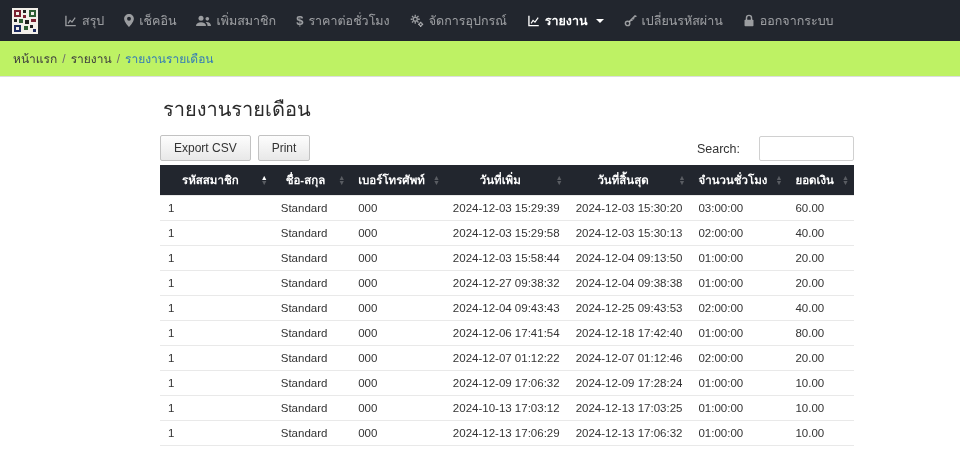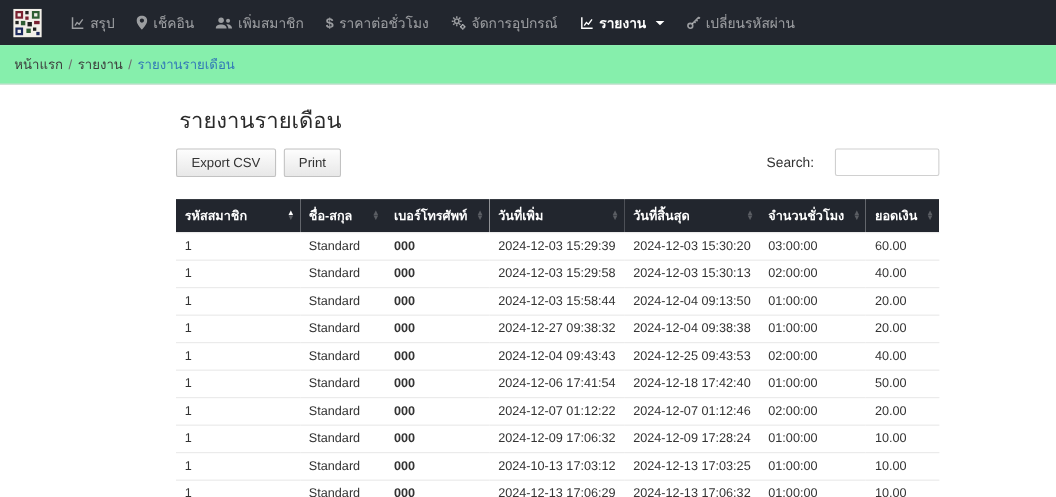--- a/index.html
+++ b/index.html
@@ -9,46 +9,46 @@
   .navbar { display:flex; align-items:center; height:41px; background:#22262e; padding:0 12px; }
   .brand { width:26px; height:26px; margin-right:16px; flex:0 0 auto; cursor:pointer; }
   .nav-items { display:flex; align-items:center; }
   .nav-item { display:flex; align-items:center; gap:5px; color:rgba(255,255,255,0.55); font-size:12.5px; padding:0 10px; height:25px; cursor:pointer; white-space:nowrap; text-decoration:none; }
   .nav-item.active { color:#ffffff; font-weight:bold; }
   .nav-item .txt-icon { font-weight:bold; font-size:13px; }
   .nav-item svg { display:block; }
   .caret { display:inline-block; width:0; height:0; border-left:4px solid transparent; border-right:4px solid transparent; border-top:4px solid currentColor; margin-left:3px; }
 
   
-  .breadcrumb-bar { background:#86efac; border-bottom:1px solid #dcdddf; padding:8px 13px; font-size:12px; color:#3c3c3c; }
+  .breadcrumb-bar { background:#bef264; border-bottom:1px solid #dcdddf; padding:8px 13px; font-size:12px; color:#3c3c3c; }
   .crumb { color:#3c3c3c; text-decoration:none; cursor:pointer; }
   .crumb.link { color:#337ab7; }
   .crumb-sep { color:#6d6d6d; margin:0 5px; }
 
   
   .content { margin-left:160px; width:694px; }
   .page-title { font-size:20px; font-weight:500; color:#2b2b2b; margin:16px 0 10px 3px; }
 
-  .toolbar { display:flex; justify-content:space-between; align-items:flex-start; margin-bottom:20px; }
+  .toolbar { display:flex; justify-content:space-between; align-items:flex-end; margin-bottom:4px; }
   .btn-group { display:flex; gap:7px; }
   .dt-button { font-size:12px; color:#333; padding:5px 13px; border:1px solid #c2c2c2; border-radius:2px; background:linear-gradient(#fdfdfd,#e8e8e8); cursor:pointer; font-family:"Liberation Sans", sans-serif; }
   .search-box { display:flex; align-items:center; gap:19px; font-size:12.5px; color:#333; }
   .search-box input { width:95px; height:25px; border:1px solid #d0d0d0; border-radius:2px; padding:2px 5px; font-size:12px; font-family:"Liberation Sans", sans-serif; }
 
   
   table.report { width:100%; border-collapse:collapse; font-size:11.5px; }
-  table.report thead th { background:#22262e; color:#fff; text-align:left; font-weight:bold; padding:6px 20px 6px 8px; position:relative; white-space:nowrap; cursor:pointer; }
+  table.report thead th { background:#22262e; color:#fff; text-align:center; font-weight:bold; padding:6px 20px 6px 8px; position:relative; white-space:nowrap; cursor:pointer; }
   .sort-icons { position:absolute; right:5px; top:50%; transform:translateY(-50%); display:flex; flex-direction:column; line-height:5px; font-size:7px; color:#fff; }
   .sort-icons .arr { opacity:0.25; }
   .sort-icons .arr.on { opacity:1; }
   table.report tbody td { padding:6px 8px; color:#333; border-top:1px solid #e9e9e9; white-space:nowrap; }
   table.report tbody tr:last-child td { border-bottom:1px solid #e9e9e9; }
 
   
-  .col-0{width:146px;} .col-1{width:89px;} .col-2{width:80px;font-weight:bold;} .col-3{width:120px;} .col-4{width:115px;} .col-5{width:84px;} .col-6{width:60px;}
+  .col-0{width:146px;} .col-1{width:89px;} .col-2{width:80px;} .col-3{width:120px;} .col-4{width:115px;} .col-5{width:84px;} .col-6{width:60px;}
 </style>
 </head>
 <body>
 
 <div class="navbar">
   <span class="brand">
     <svg width="26" height="26" viewBox="0 0 26 26">
       <rect width="26" height="26" fill="#f2efe9"></rect>
       <rect x="2" y="2" width="7" height="7" fill="#7a2030"></rect>
       <rect x="4" y="4" width="3" height="3" fill="#f2efe9"></rect>
@@ -123,20 +123,29 @@
       </a>
       <a class="nav-item">
         <span>
           <svg width="13" height="13" viewBox="0 0 16 16" fill="none" stroke="currentColor" stroke-width="1.8">
             <circle cx="4.4" cy="11.6" r="2.7"></circle>
             <path d="M6.6 9.4 14 2M13.9 2.1l1.3 1.3M11 5l1.5 1.5M9 7l1.3 1.3"></path>
           </svg>
         </span>
         <span>เปลี่ยนรหัสผ่าน</span>
       </a>
+      <a class="nav-item">
+        <span>
+          <svg width="12" height="13" viewBox="0 0 14 16" fill="currentColor">
+            <path d="M3 7.5V4.8a4 4 0 0 1 8 0v2.7H9.2V4.8a2.2 2.2 0 0 0-4.4 0v2.7z"></path>
+            <rect x="1.5" y="7" width="11" height="8" rx="1"></rect>
+          </svg>
+        </span>
+        <span>ออกจากระบบ</span>
+      </a>
     </div>
 </div>
 
 <div class="breadcrumb-bar" id="breadcrumb"><a class="crumb">หน้าแรก</a><span class="crumb-sep">/</span><a class="crumb">รายงาน</a><span class="crumb-sep">/</span><a class="crumb link">รายงานรายเดือน</a></div>
 
 <div class="content">
   <h1 class="page-title">รายงานรายเดือน</h1>
 
   <div class="toolbar">
     <div class="btn-group">
@@ -228,21 +237,21 @@
           <td class="col-5">02:00:00</td>
           <td class="col-6">40.00</td>
         </tr>
         <tr>
           <td class="col-0">1</td>
           <td class="col-1">Standard</td>
           <td class="col-2">000</td>
           <td class="col-3">2024-12-06 17:41:54</td>
           <td class="col-4">2024-12-18 17:42:40</td>
           <td class="col-5">01:00:00</td>
-          <td class="col-6">50.00</td>
+          <td class="col-6">80.00</td>
         </tr>
         <tr>
           <td class="col-0">1</td>
           <td class="col-1">Standard</td>
           <td class="col-2">000</td>
           <td class="col-3">2024-12-07 01:12:22</td>
           <td class="col-4">2024-12-07 01:12:46</td>
           <td class="col-5">02:00:00</td>
           <td class="col-6">20.00</td>
         </tr>

